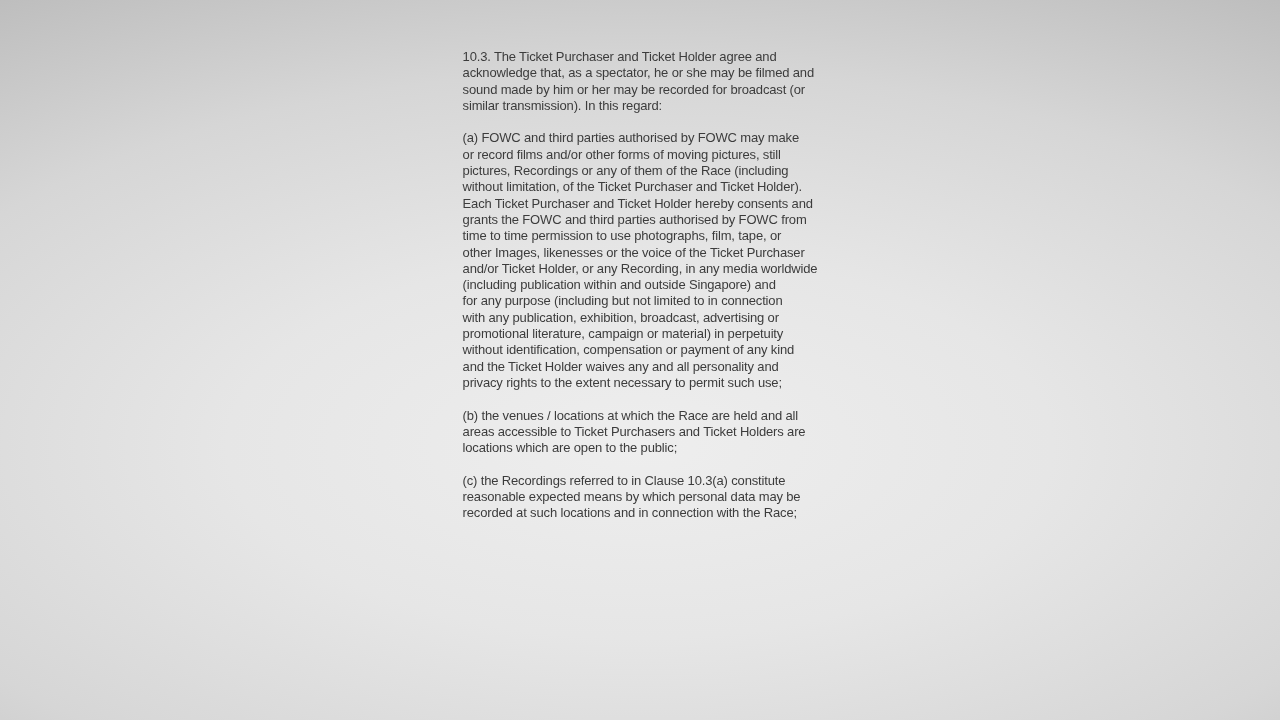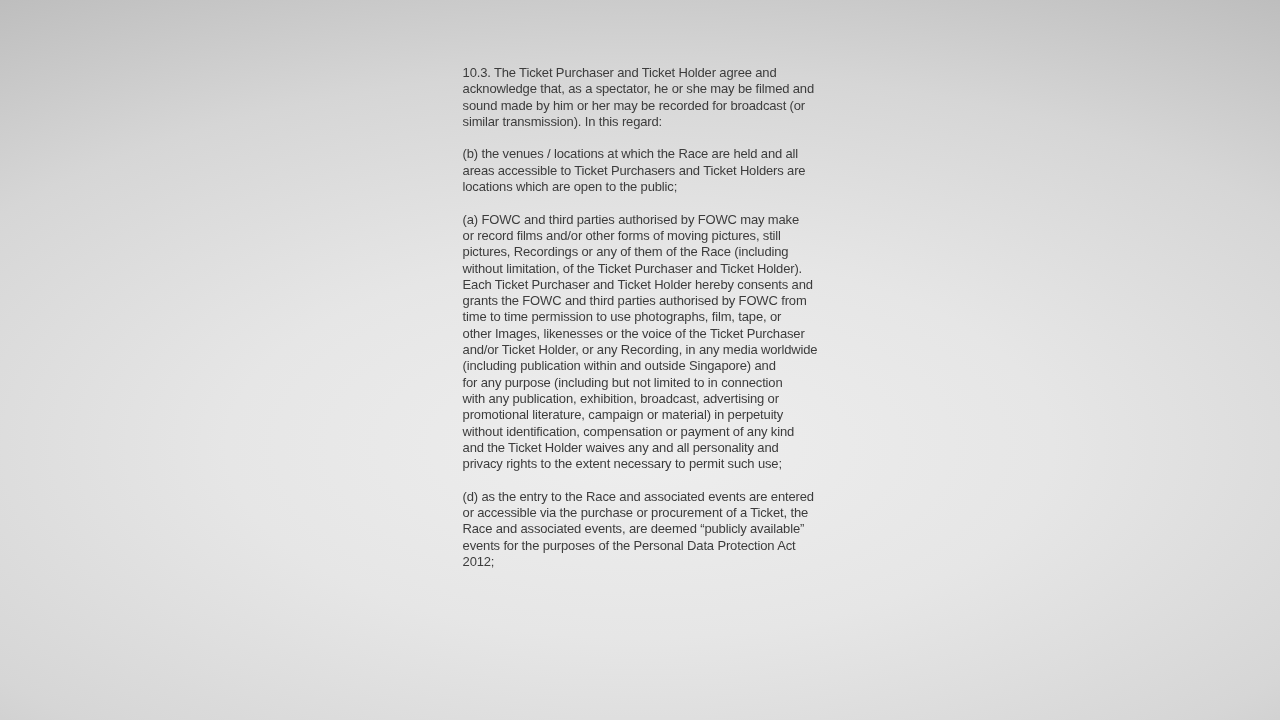--- a/index.html
+++ b/index.html
@@ -21,21 +21,21 @@
     font-family: "Liberation Sans", "DejaVu Sans", sans-serif;
   }
   .page {
     width: 1280px;
     height: 720px;
     box-sizing: border-box;
     padding-top: 49px;
   }
   .text-column {
     width: fit-content;
-    margin: 16px auto;
+    margin: 0 auto;
     text-align: left;
   }
   .para {
     margin: 0 0 16.3px 0;
     font-size: 13px;
     line-height: 16.3px;
     letter-spacing: -0.15px;
     color: #3c3c3c;
     white-space: pre-line; 
   }
@@ -45,38 +45,36 @@
 </style>
 </head>
 <body>
 
 <div class="page">
   <div class="text-column">
     <p class="para">10.3. The Ticket Purchaser and Ticket Holder agree and
 acknowledge that, as a spectator, he or she may be filmed and
 sound made by him or her may be recorded for broadcast (or
 similar transmission). In this regard:</p>
-    <p class="para">(b) the venues / locations at which the Race are held and all
-areas accessible to Ticket Purchasers and Ticket Holders are
-locations which are open to the public;</p>
     <p class="para">(a) FOWC and third parties authorised by FOWC may make
 or record films and/or other forms of moving pictures, still
 pictures, Recordings or any of them of the Race (including
 without limitation, of the Ticket Purchaser and Ticket Holder).
 Each Ticket Purchaser and Ticket Holder hereby consents and
 grants the FOWC and third parties authorised by FOWC from
 time to time permission to use photographs, film, tape, or
 other Images, likenesses or the voice of the Ticket Purchaser
 and/or Ticket Holder, or any Recording, in any media worldwide
 (including publication within and outside Singapore) and
 for any purpose (including but not limited to in connection
 with any publication, exhibition, broadcast, advertising or
 promotional literature, campaign or material) in perpetuity
 without identification, compensation or payment of any kind
 and the Ticket Holder waives any and all personality and
 privacy rights to the extent necessary to permit such use;</p>
-    <p class="para">(d) as the entry to the Race and associated events are entered
-or accessible via the purchase or procurement of a Ticket, the
-Race and associated events, are deemed “publicly available”
-events for the purposes of the Personal Data Protection Act
-2012;</p>
+    <p class="para">(b) the venues / locations at which the Race are held and all
+areas accessible to Ticket Purchasers and Ticket Holders are
+locations which are open to the public;</p>
+    <p class="para">(c) the Recordings referred to in Clause 10.3(a) constitute
+reasonable expected means by which personal data may be
+recorded at such locations and in connection with the Race;</p>
   </div>
 </div>
 
 </body></html>

